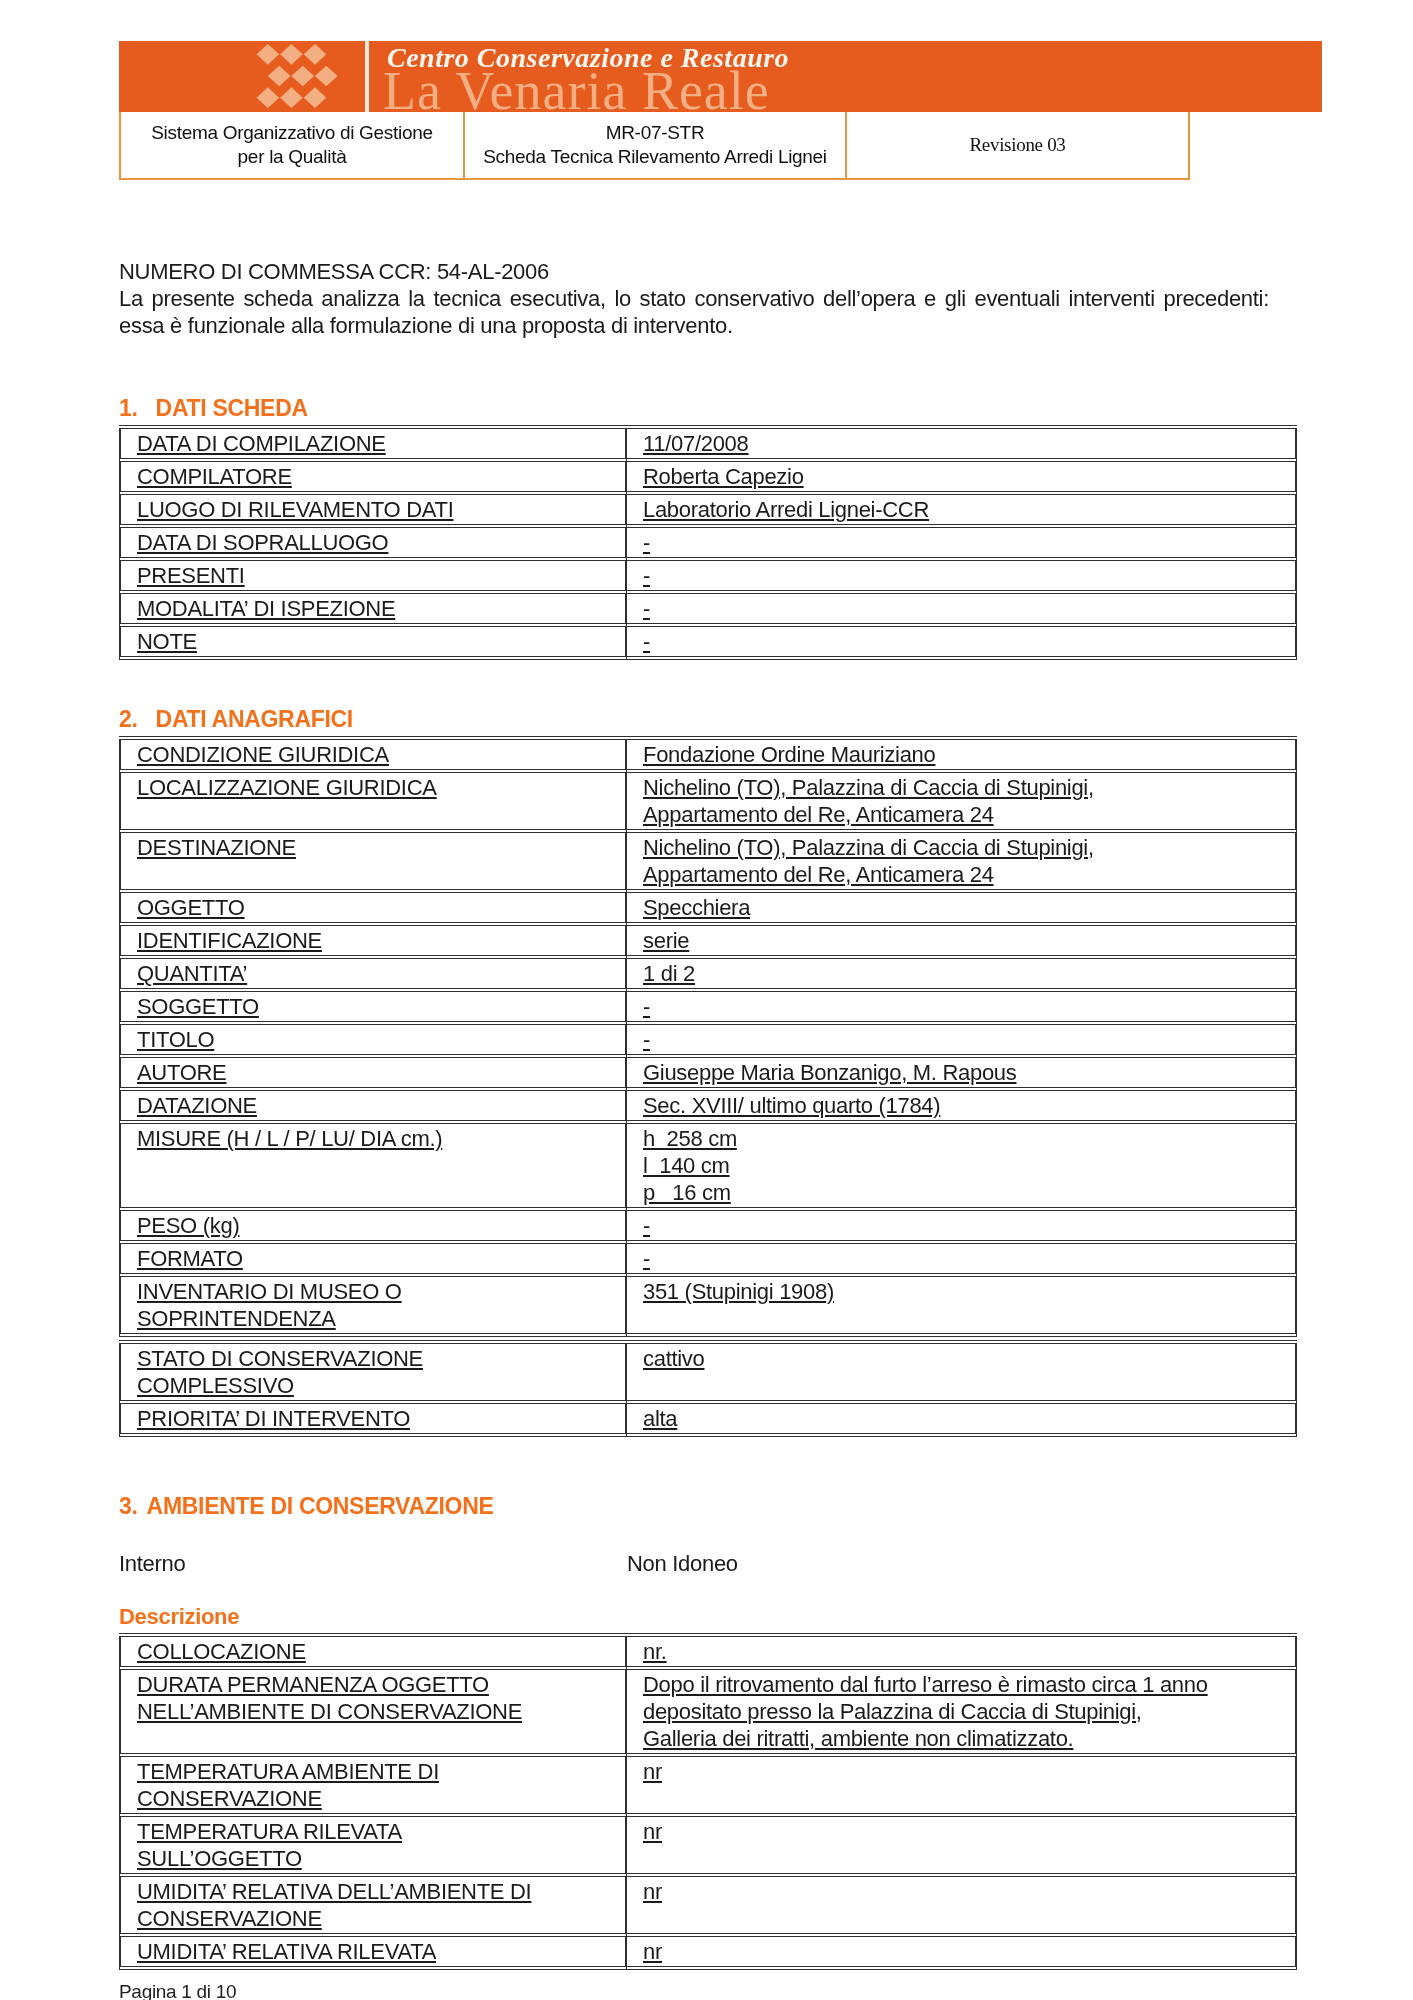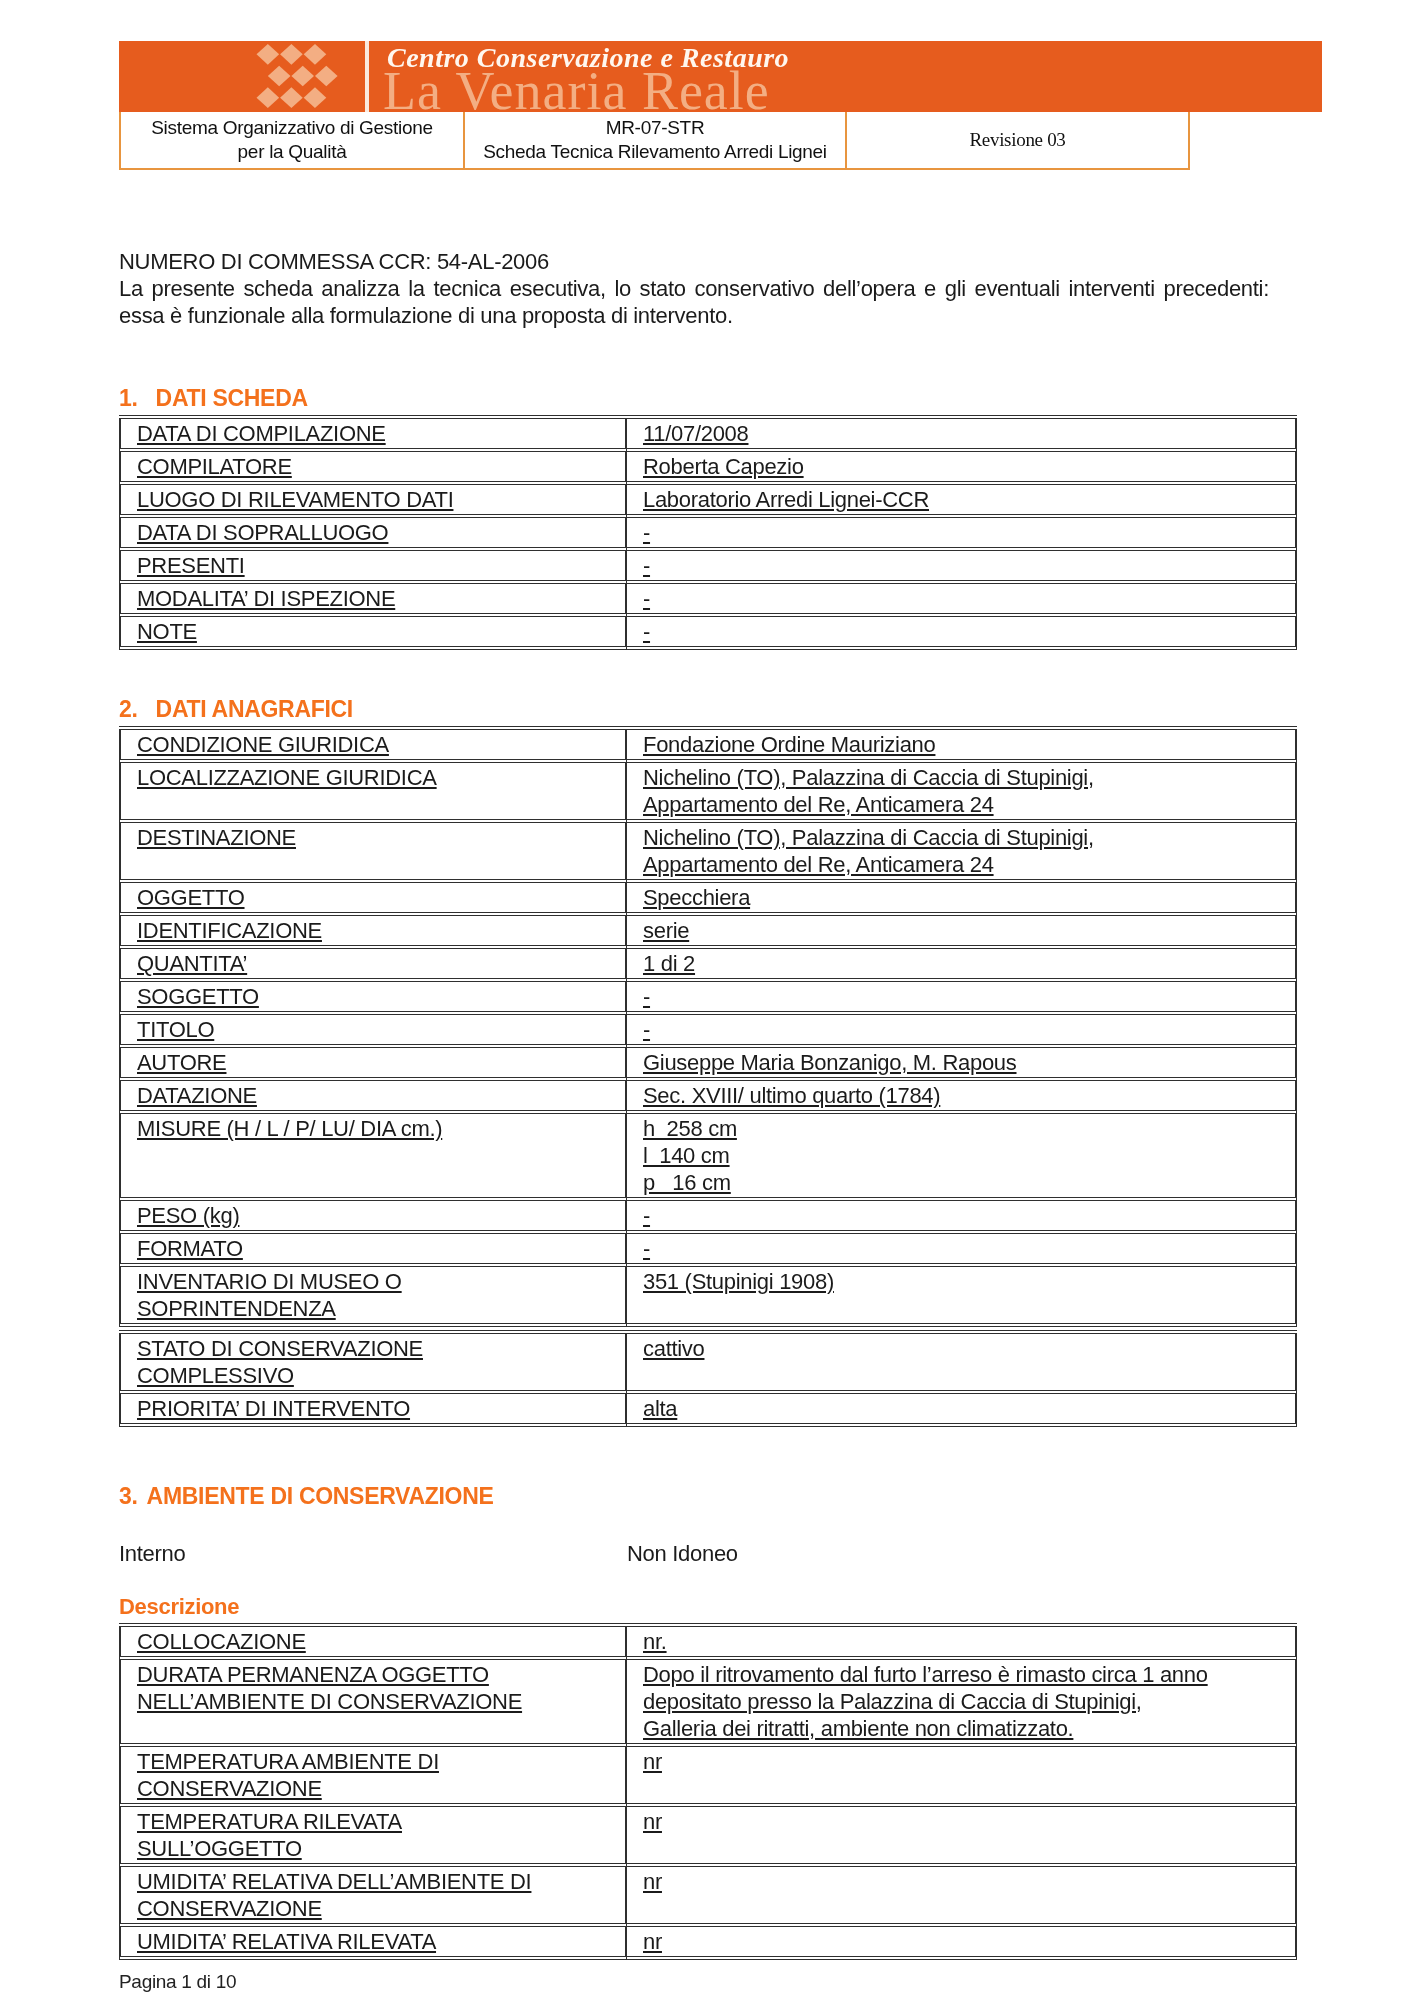--- a/index.html
+++ b/index.html
@@ -31,21 +31,21 @@
     white-space:nowrap;
   }
   .brand-subtitle{
     position:absolute;left:264px;bottom:-6px;
     font-family:"Liberation Serif","DejaVu Serif",serif;
     font-weight:400;font-size:54px;line-height:54px;
     color:#f3ae83;letter-spacing:1px;white-space:nowrap;
   }
   
   .hdr{
-    display:flex;width:1071px;height:58px;
+    display:flex;width:1071px;height:68px;
     border:2px solid #e8953f;border-top:0;
     box-sizing:border-box;
     font-size:19px;line-height:24px;color:#111;
     text-align:center;
   }
   .hdr .cell{display:flex;flex-direction:column;justify-content:center;box-sizing:border-box;}
   .hdr .c1{width:344px;border-right:2px solid #e8953f;}
   .hdr .c2{width:382px;border-right:2px solid #e8953f;}
   .hdr .c3{flex:1;font-family:Liberation Serif, serif;}
   

